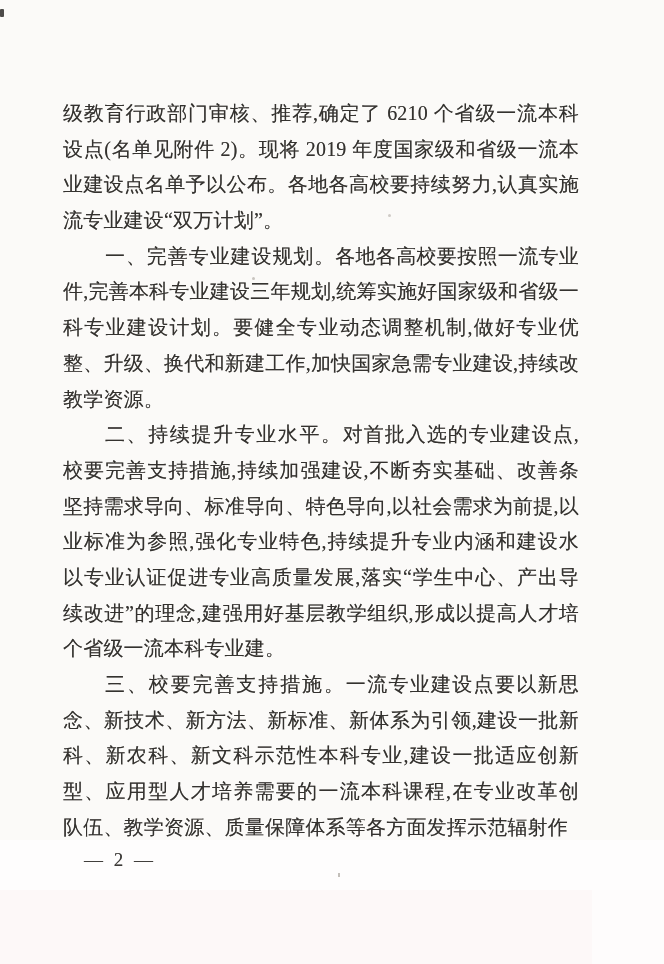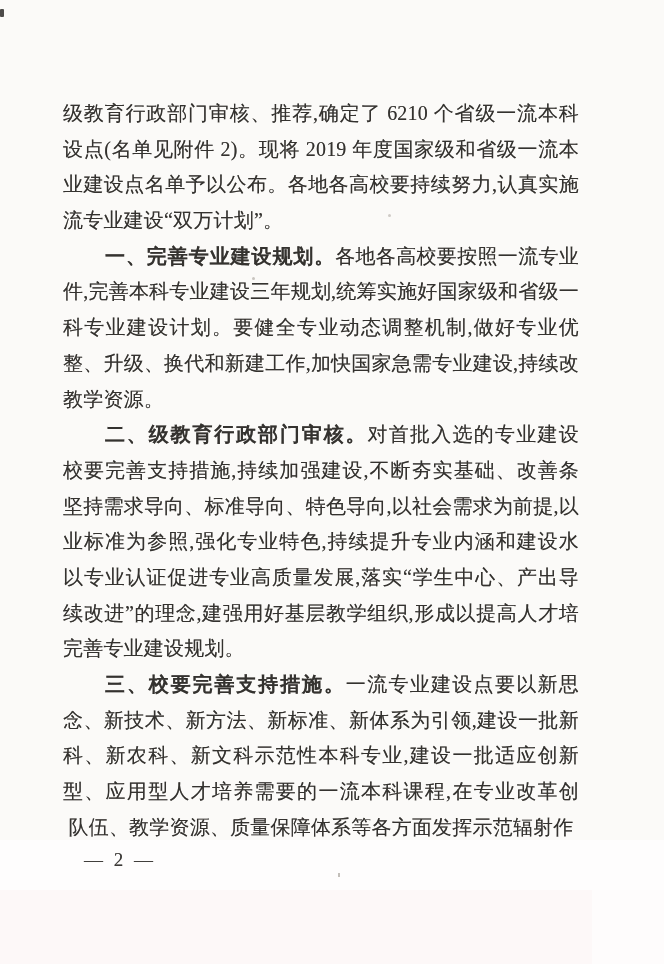--- a/index.html
+++ b/index.html
@@ -56,28 +56,28 @@
     white-space: nowrap;
     text-align: justify;
     text-align-last: justify;
     text-justify: inter-character;
     white-space: normal;
     overflow: hidden;
     letter-spacing: 0.2px;
     text-shadow: 0 0 0.6px rgba(60,58,55,0.55);
   }
   .line.end {
-    text-align: center;
+    text-align: left;
     text-align-last: left;
   }
   .line.indent {
     padding-left: 42px;
   }
   .hd {
-    font-weight: bold;
+    font-weight: normal;
     letter-spacing: 0.8px;
   }
   .page-number {
     position: absolute;
     left: 84px;
     top: 849px;
     font-size: 19px;
     color: #3c3a37;
     letter-spacing: 3px;
     text-shadow: 0 0 0.5px rgba(60,58,55,0.5);
@@ -122,27 +122,27 @@
     <p class="line">设点(名单见附件 2)。现将 2019 年度国家级和省级一流本科专</p>
     <p class="line">业建设点名单予以公布。各地各高校要持续努力,认真实施好一</p>
     <p class="line end">流专业建设“双万计划”。</p>
 
     <p class="line indent"><span class="hd">一、完善专业建设规划。</span><span>各地各高校要按照一流专业建设条</span></p>
     <p class="line">件,完善本科专业建设三年规划,统筹实施好国家级和省级一流本</p>
     <p class="line">科专业建设计划。要健全专业动态调整机制,做好专业优化、调</p>
     <p class="line">整、升级、换代和新建工作,加快国家急需专业建设,持续改进专业</p>
     <p class="line end">教学资源。</p>
 
-    <p class="line indent"><span class="hd">二、级教育行政部门审核。</span><span>对首批入选的专业建设点,各地各高</span></p>
+    <p class="line indent"><span class="hd">二、持续提升专业水平。</span><span>对首批入选的专业建设点,各地各高</span></p>
     <p class="line">校要完善支持措施,持续加强建设,不断夯实基础、改善条件。要</p>
     <p class="line">坚持需求导向、标准导向、特色导向,以社会需求为前提,以一流专</p>
     <p class="line">业标准为参照,强化专业特色,持续提升专业内涵和建设水平。要</p>
     <p class="line">以专业认证促进专业高质量发展,落实“学生中心、产出导向、持</p>
     <p class="line">续改进”的理念,建强用好基层教学组织,形成以提高人才培养水</p>
-    <p class="line end">完善专业建设规划。</p>
+    <p class="line end">个省级一流本科专业建。</p>
 
     <p class="line indent"><span class="hd">三、校要完善支持措施。</span><span>一流专业建设点要以新思想、新理</span></p>
     <p class="line">念、新技术、新方法、新标准、新体系为引领,建设一批新工科、新医</p>
     <p class="line">科、新农科、新文科示范性本科专业,建设一批适应创新型、复合</p>
     <p class="line">型、应用型人才培养需要的一流本科课程,在专业改革创新、师资</p>
     <p class="line end">队伍、教学资源、质量保障体系等各方面发挥示范辐射作用。</p>
 
   </div>
 
   <div class="page-number">— 2 —</div>

